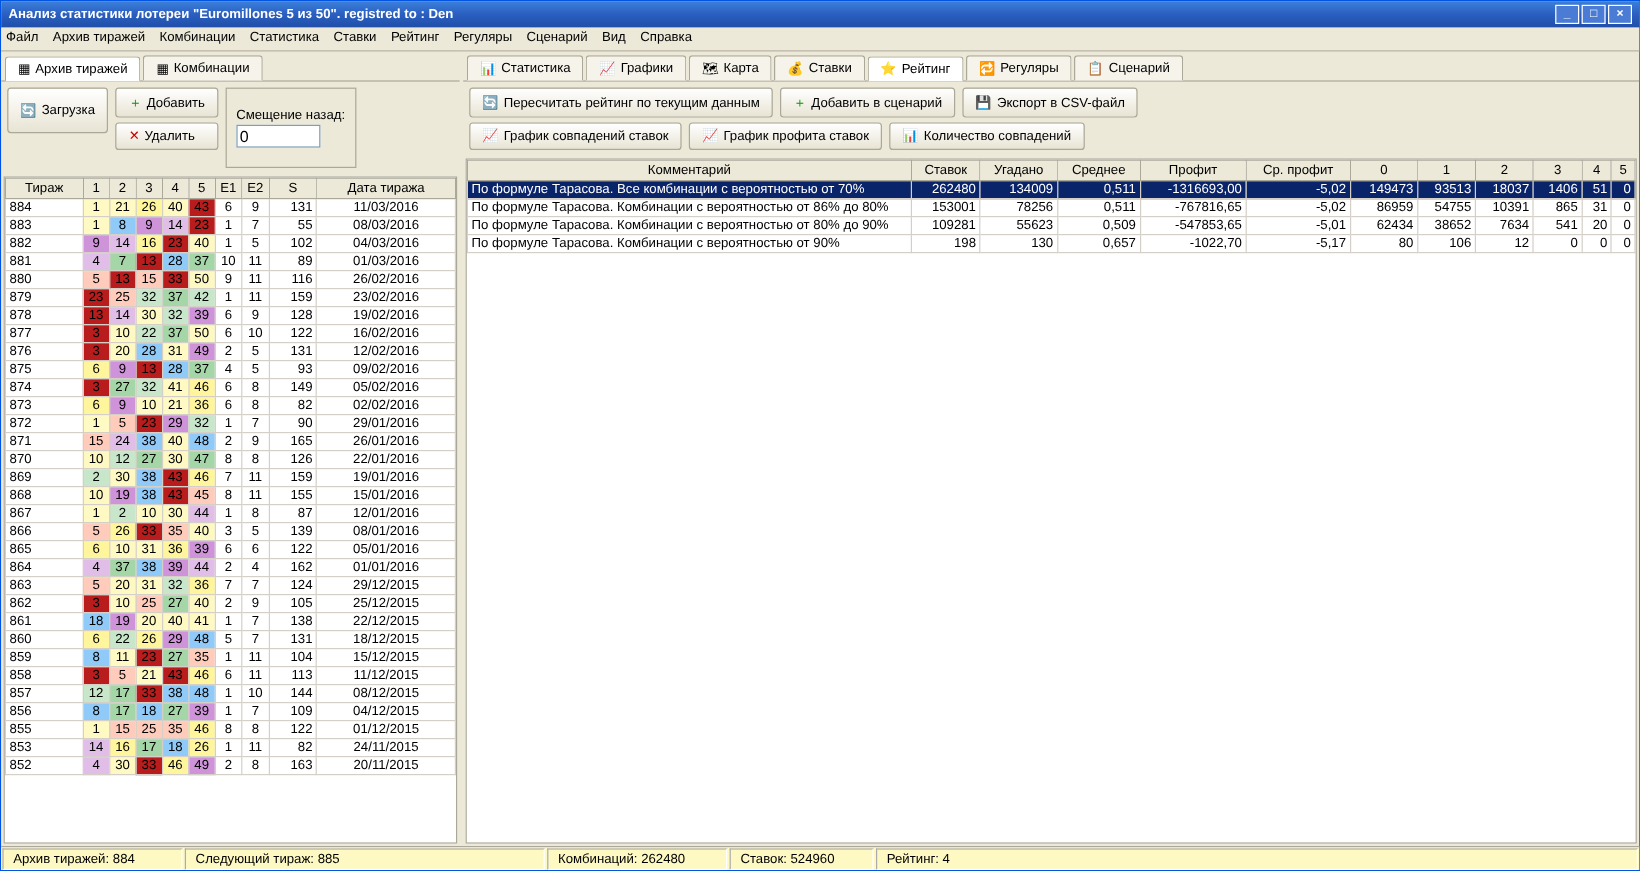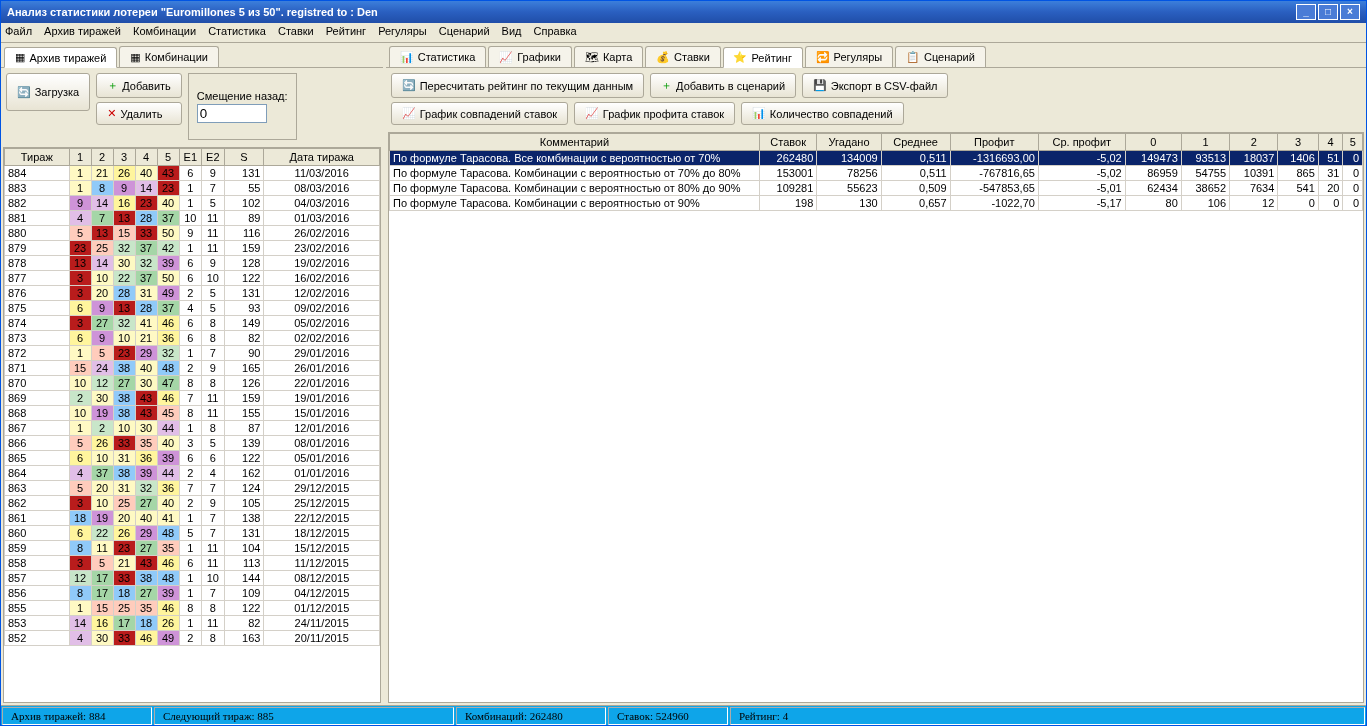--- a/index.html
+++ b/index.html
@@ -23,21 +23,21 @@
 .offset-box label { display: block; margin-bottom: 2px; }
 .offset-box input { width: 70px; border: 1px solid #7f9db9; padding: 1px 2px; }
 .grid-wrap { flex: 1; overflow: auto; background: #fff; border: 1px solid #aca899; margin: 2px; }
 table { border-collapse: collapse; width: 100%; font-size: 11px; }
 th { background: #ece9d8; border: 1px solid #aca899; padding: 2px 4px; font-weight: normal; text-align: center; position: sticky; top: 0; }
 td { border: 1px solid #d4d0c8; padding: 1px 3px; text-align: right; }
 td.c { text-align: center; }
 .rating-table th { text-align: center; }
 .rating-row.sel td { background: #0a246a; color: #fff; }
 .rating-row td:first-child { text-align: left; }
-.statusbar { display: flex; border-top: 1px solid #aca899; background: #0ea5e9; height: 20px; align-items: center; font-family: Liberation Serif, serif; }
+.statusbar { display: flex; border-top: 1px solid #aca899; background: #fef9c3; height: 20px; align-items: center; }
 .statusbar .panel { border: 1px inset #fff; padding: 2px 8px; margin: 1px; }
 
 .b1{background:#fff9c4}.b2{background:#c8e6c9}.b3{background:#b91c1c}.b4{background:#e1bee7}.b5{background:#ffccbc}
 .b6{background:#fff59d}.b7{background:#a5d6a7}.b8{background:#90caf9}.b9{background:#ce93d8}.b10{background:#fef9c3}
 .num-cell { text-align: center !important; width: 22px; }
 </style>
 </head>
 <body>
 
 <div class="window">
@@ -563,21 +563,21 @@
                 <td>-1316693,00</td>
                 <td>-5,02</td>
                 <td>149473</td>
                 <td>93513</td>
                 <td>18037</td>
                 <td>1406</td>
                 <td>51</td>
                 <td>0</td>
               </tr>
               <tr class="rating-row">
-                <td>По формуле Тарасова. Комбинации с вероятностью от 70% до 80%</td>
+                <td>По формуле Тарасова. Комбинации с вероятностью от 86% до 80%</td>
                 <td>153001</td>
                 <td>78256</td>
                 <td>0,511</td>
                 <td>-767816,65</td>
                 <td>-5,02</td>
                 <td>86959</td>
                 <td>54755</td>
                 <td>10391</td>
                 <td>865</td>
                 <td>31</td>

